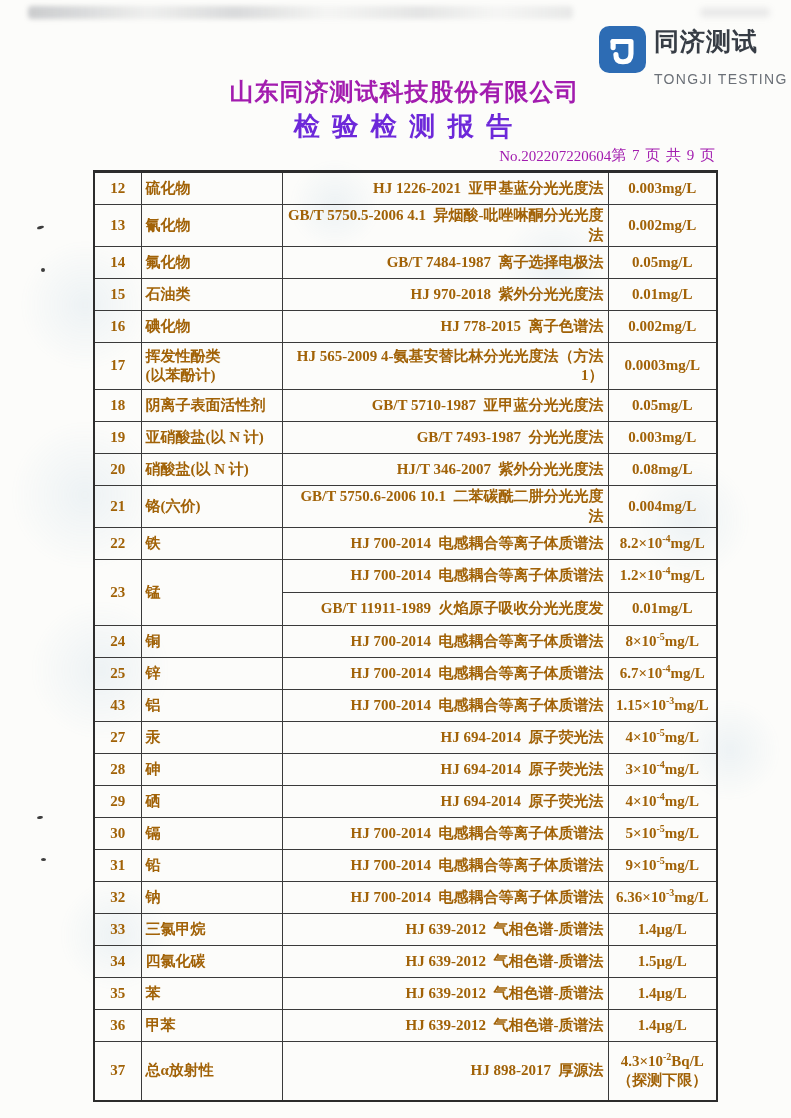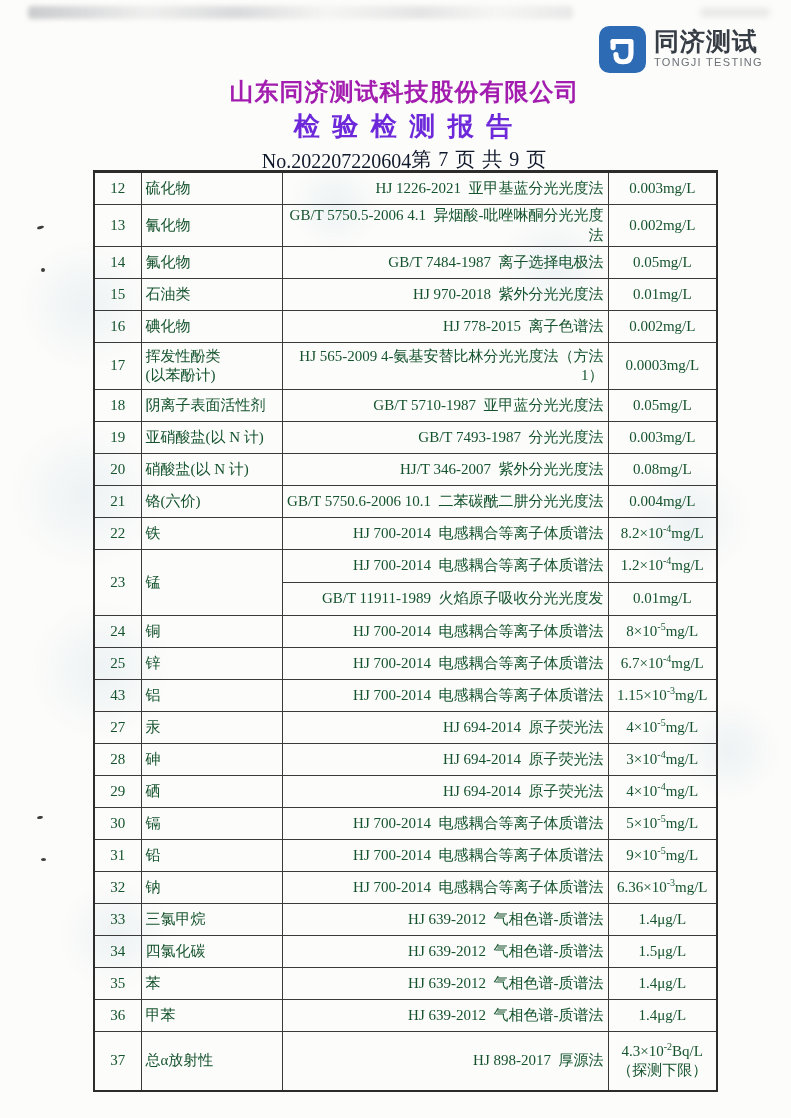--- a/index.html
+++ b/index.html
@@ -26,42 +26,42 @@
   }
   .blob{position:absolute;border-radius:50%;
     background:radial-gradient(circle,rgba(110,160,200,.10),rgba(110,160,200,0) 70%);
     filter:blur(2px);}
   .speck{position:absolute;background:#3d3d3d;border-radius:50%;}
   
   .logo{position:absolute;left:599px;top:26px;display:flex;align-items:flex-start;justify-content:flex-end;}
   .logo-icon{width:47px;height:47px;flex:0 0 auto;}
   .logo-text{margin-left:8px;font-family:"Liberation Sans","DejaVu Sans",sans-serif;}
   .logo-cn{font-size:25px;font-weight:700;color:#373d45;letter-spacing:1px;line-height:30px;}
-  .logo-en{font-size:11px;color:#6b7077;letter-spacing:1.3px;line-height:13px;}
+  .logo-en{font-size:14px;color:#6b7077;letter-spacing:1.3px;line-height:13px;margin-top:17px;}
   
   .company-title{
     position:absolute;left:93px;width:623px;top:76px;text-align:center;
     font-size:24px;font-weight:700;letter-spacing:1px;color:#a21caf;
   }
   .report-title{
     position:absolute;left:93px;width:623px;top:109px;text-align:center;
     font-size:26px;font-weight:700;letter-spacing:3px;color:#6d28d9;
   }
   .meta-row{
     position:absolute;left:93px;width:623px;top:146px;
-    display:flex;justify-content:center;align-items:flex-end;
-    font-size:20px;color:#0f172a;
+    display:flex;justify-content:flex-end;align-items:flex-end;
+    font-size:15px;color:#a21caf;
   }
   .page-info{letter-spacing:1px;}
   
   table.results{
     position:absolute;left:93px;top:170px;
     border-collapse:collapse;table-layout:fixed;width:625px;
-    font-size:15px;color:#14532d;
-    border:2px solid #2c2c2c;border-top-width:3px;
+    font-size:15px;color:#a16207;
+    border:2px solid #2c2c2c;border-top-width:3px;font-weight:bold;
   }
   table.results td{
     border:1px solid #3a3a3a;padding:1px 4px;vertical-align:middle;
     line-height:1.3;
   }
   td.c-no{text-align:center;}
   td.c-item{padding-left:9px;white-space:pre-line;}
   td.c-method{padding-left:11px;white-space:pre-wrap;text-align:right;}
   td.c-limit{text-align:center;line-height:1.45;}
   sup{font-size:10px;line-height:0;}

